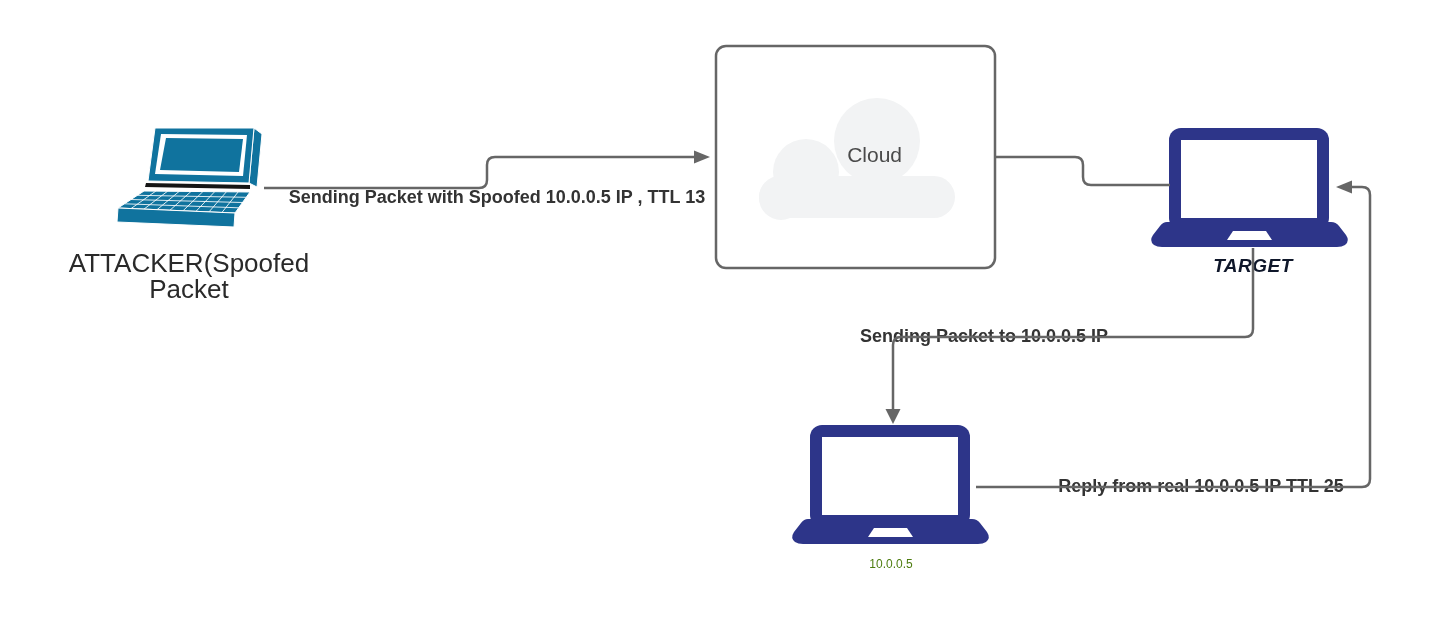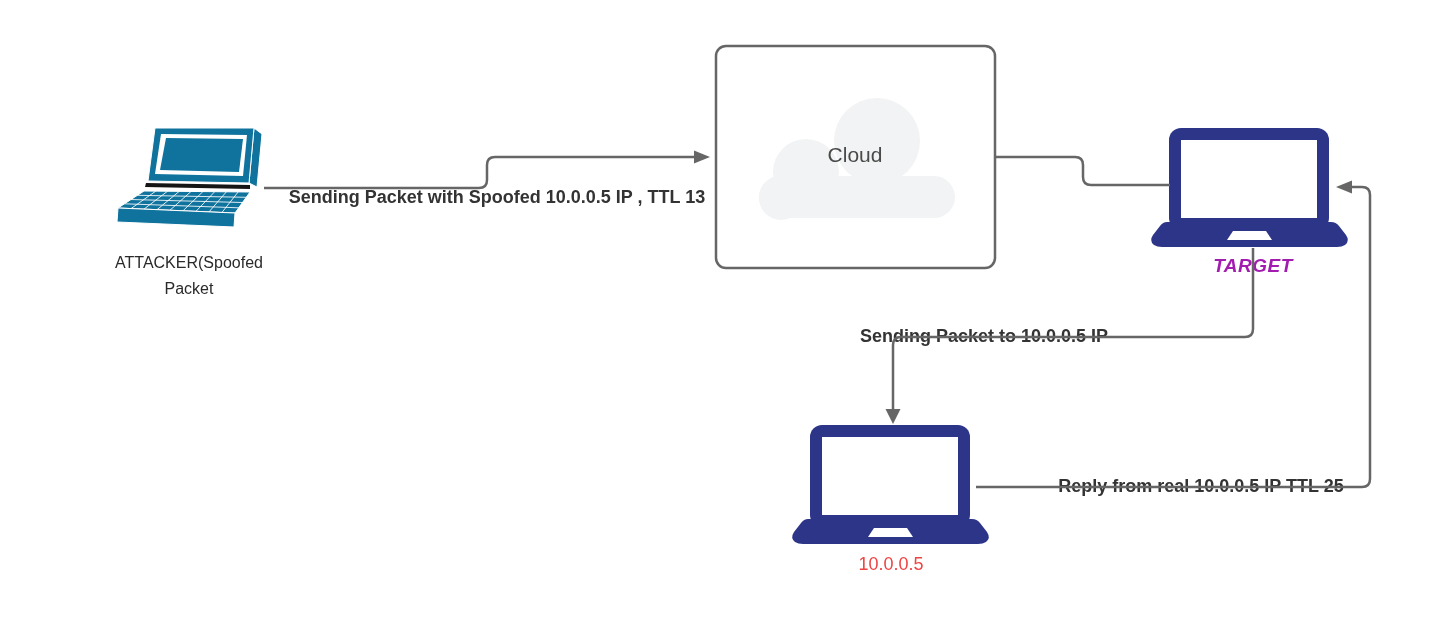--- a/index.html
+++ b/index.html
@@ -15,23 +15,23 @@
   #labels-layer{z-index:2;}
   #edges-layer{z-index:3;pointer-events:none;}
   .lbl{
     position:absolute;
     text-align:center;
     line-height:26px;
     white-space:nowrap;
   }
   .edge-lbl{font-size:18px;font-weight:bold;color:#333333;}
   .cloud-lbl{font-size:21px;color:#4a4a4a;}
-  .target-lbl{font-size:19px;font-weight:bold;font-style:italic;color:#a21caf;letter-spacing:.5px;}
-  .host-lbl{font-size:18px;color:#ef4444;}
-  .attacker-lbl{font-size:16px;color:#2a2a2a;}
+  .target-lbl{font-size:19px;font-weight:bold;font-style:italic;color:#0f172a;letter-spacing:.5px;}
+  .host-lbl{font-size:12px;color:#4d7c0f;}
+  .attacker-lbl{font-size:26px;color:#2a2a2a;}
   .attacker-lbl div{line-height:26px;}
 </style>
 </head>
 <body>
 
 <div class="canvas">
 
   <svg id="shapes-layer" class="layer" width="1449" height="622" viewBox="0 0 1449 622">
     <defs>
 
@@ -81,21 +81,21 @@
       <use href="#laptop-front"></use>
     </g>
   </svg>
 
   <div id="labels-layer" class="layer">
     <div class="lbl attacker-lbl" style="left:59px;top:250px;width:260px;">
       <div>ATTACKER(Spoofed</div>
       <div>Packet</div>
     </div>
 
-    <div class="lbl cloud-lbl" style="left:785px;top:142px;width:140px;">Cloud</div>
+    <div class="lbl cloud-lbl" style="left:762px;top:142px;width:140px;text-align:right;">Cloud</div>
 
     <div class="lbl target-lbl" style="left:1163px;top:253px;width:180px;">TARGET</div>
 
     <div class="lbl host-lbl" style="left:801px;top:551px;width:180px;">10.0.0.5</div>
 
     <div class="lbl edge-lbl" style="left:277px;top:184px;width:440px;">Sending Packet with Spoofed 10.0.0.5 IP , TTL 13</div>
 
     <div class="lbl edge-lbl" style="left:844px;top:323px;width:280px;">Sending Packet to 10.0.0.5 IP</div>
 
     <div class="lbl edge-lbl" style="left:1051px;top:473px;width:300px;">Reply from real 10.0.0.5 IP TTL 25</div>

